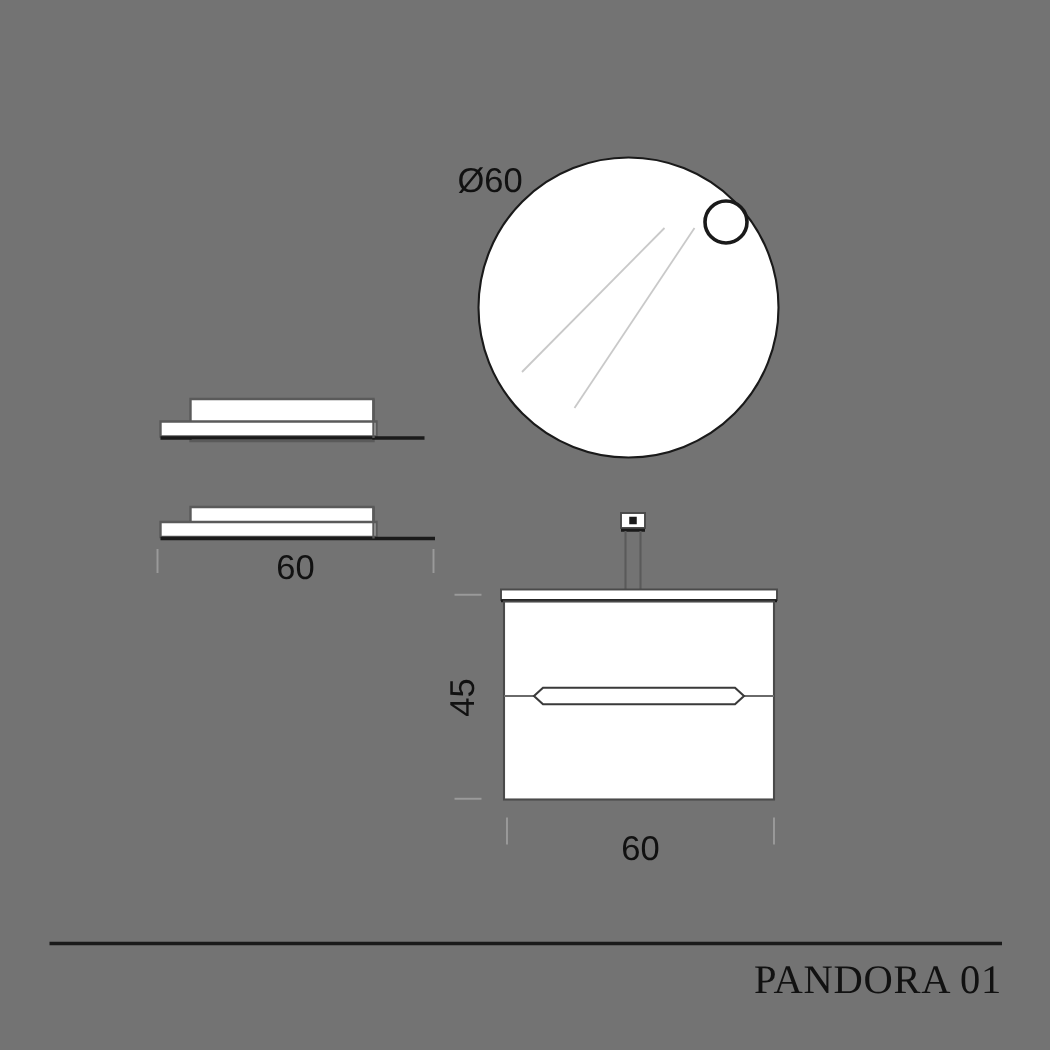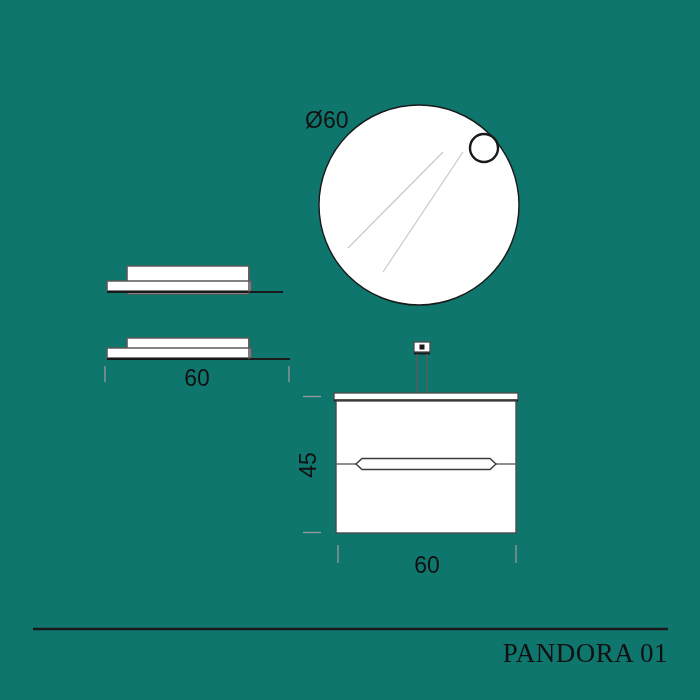--- a/index.html
+++ b/index.html
@@ -7,21 +7,21 @@
     padding: 0;
     background: #ffffff;
   }
   body {
     font-family: "Liberation Sans", sans-serif;
   }
   #sheet {
     position: relative;
     width: 700px;
     height: 700px;
-    background: #0f766e;
+    background: #737373;
     overflow: hidden;
   }
   #drawing-svg {
     position: absolute;
     left: 0;
     top: 0;
     width: 700px;
     height: 700px;
   }
   .dim-text {

